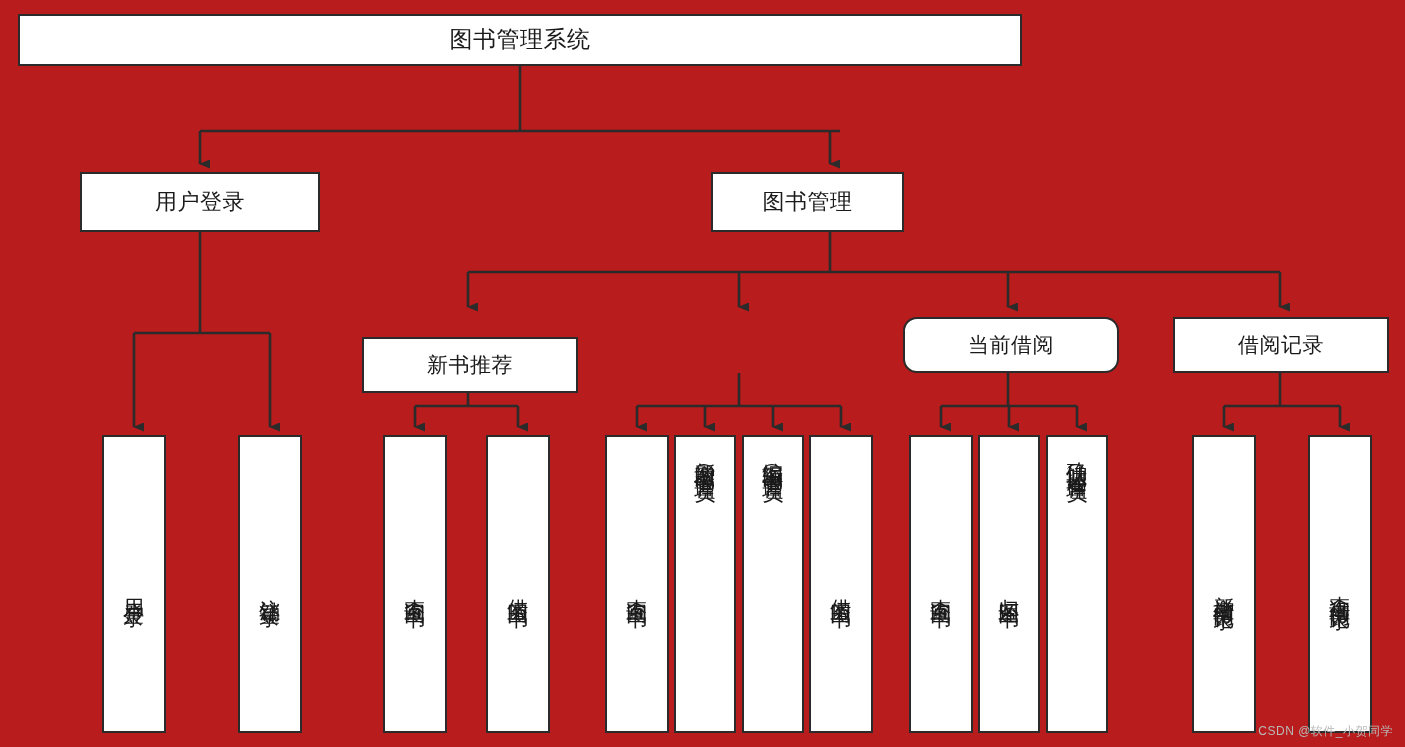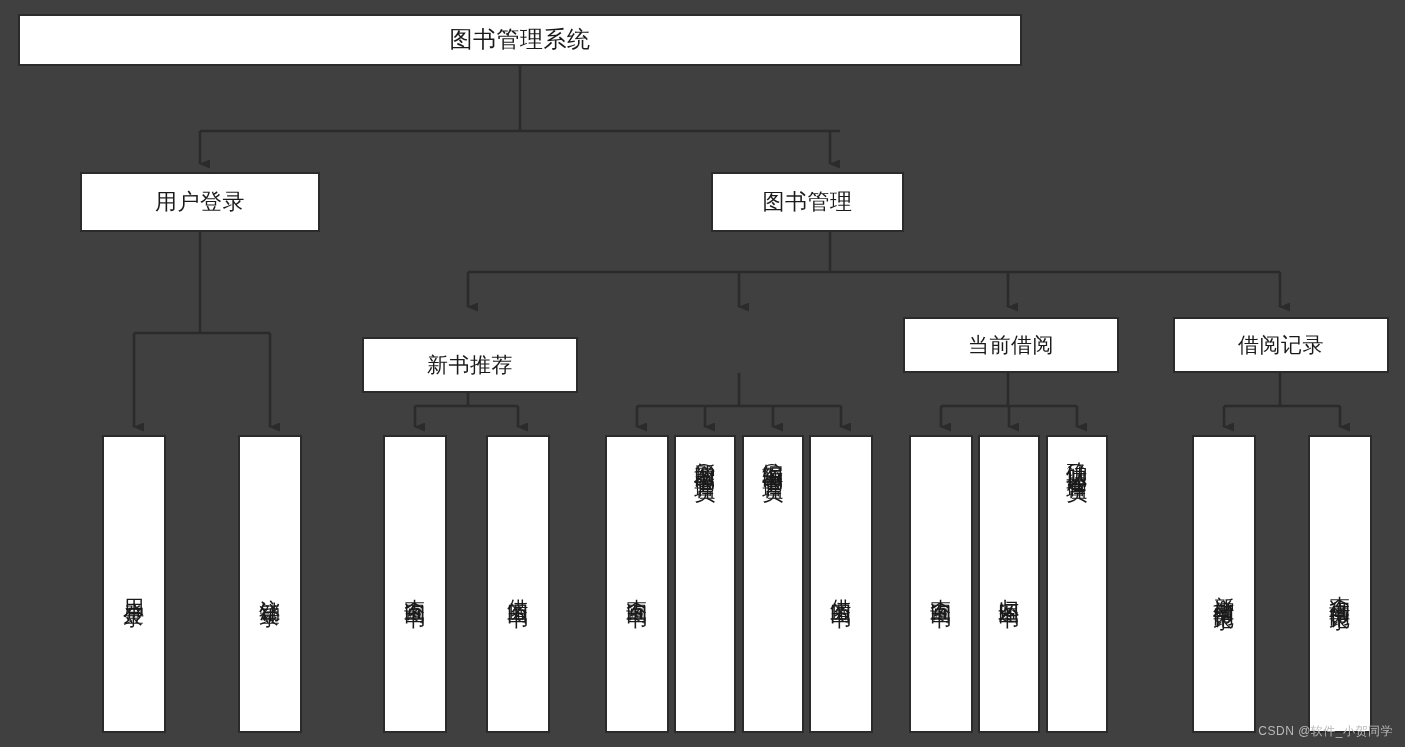--- a/index.html
+++ b/index.html
@@ -9,21 +9,21 @@
     background: #ffffff;
   }
   body {
     font-family: "Liberation Sans", "DejaVu Sans", sans-serif;
     color: #1a1a1a;
   }
   #diagram-root {
     position: relative;
     width: 1405px;
     height: 747px;
-    background: #404040;
+    background: #b91c1c;
     overflow: hidden;
   }
   #edge-layer {
     position: absolute;
     left: 0;
     top: 0;
     width: 1405px;
     height: 747px;
     pointer-events: none;
   }
@@ -139,21 +139,21 @@
   <div class="node level-1" style="left:80px; top:172px; width:240px; height:60px;">
     <span class="node-label">用户登录</span>
   </div>
   <div class="node level-1" style="left:711px; top:172px; width:193px; height:60px;">
     <span class="node-label">图书管理</span>
   </div>
 
   <div class="node level-2" style="left:362px; top:317px; width:216px; height:56px;margin-top:20px;">
     <span class="node-label">新书推荐</span>
   </div>
-  <div class="node level-2" style="left:903px; top:317px; width:216px; height:56px;">
+  <div class="node level-2" style="left:903px; top:317px; width:216px; height:56px;border-radius:14px;">
     <span class="node-label">当前借阅</span>
   </div>
   <div class="node level-2" style="left:1173px; top:317px; width:216px; height:56px;">
     <span class="node-label">借阅记录</span>
   </div>
 
   <div class="node leaf leaf-centered" style="left:102px; top:435px; width:64px; height:298px;">
     <span class="node-label">用户登录</span>
   </div>
   <div class="node leaf leaf-centered" style="left:238px; top:435px; width:64px; height:298px;">

